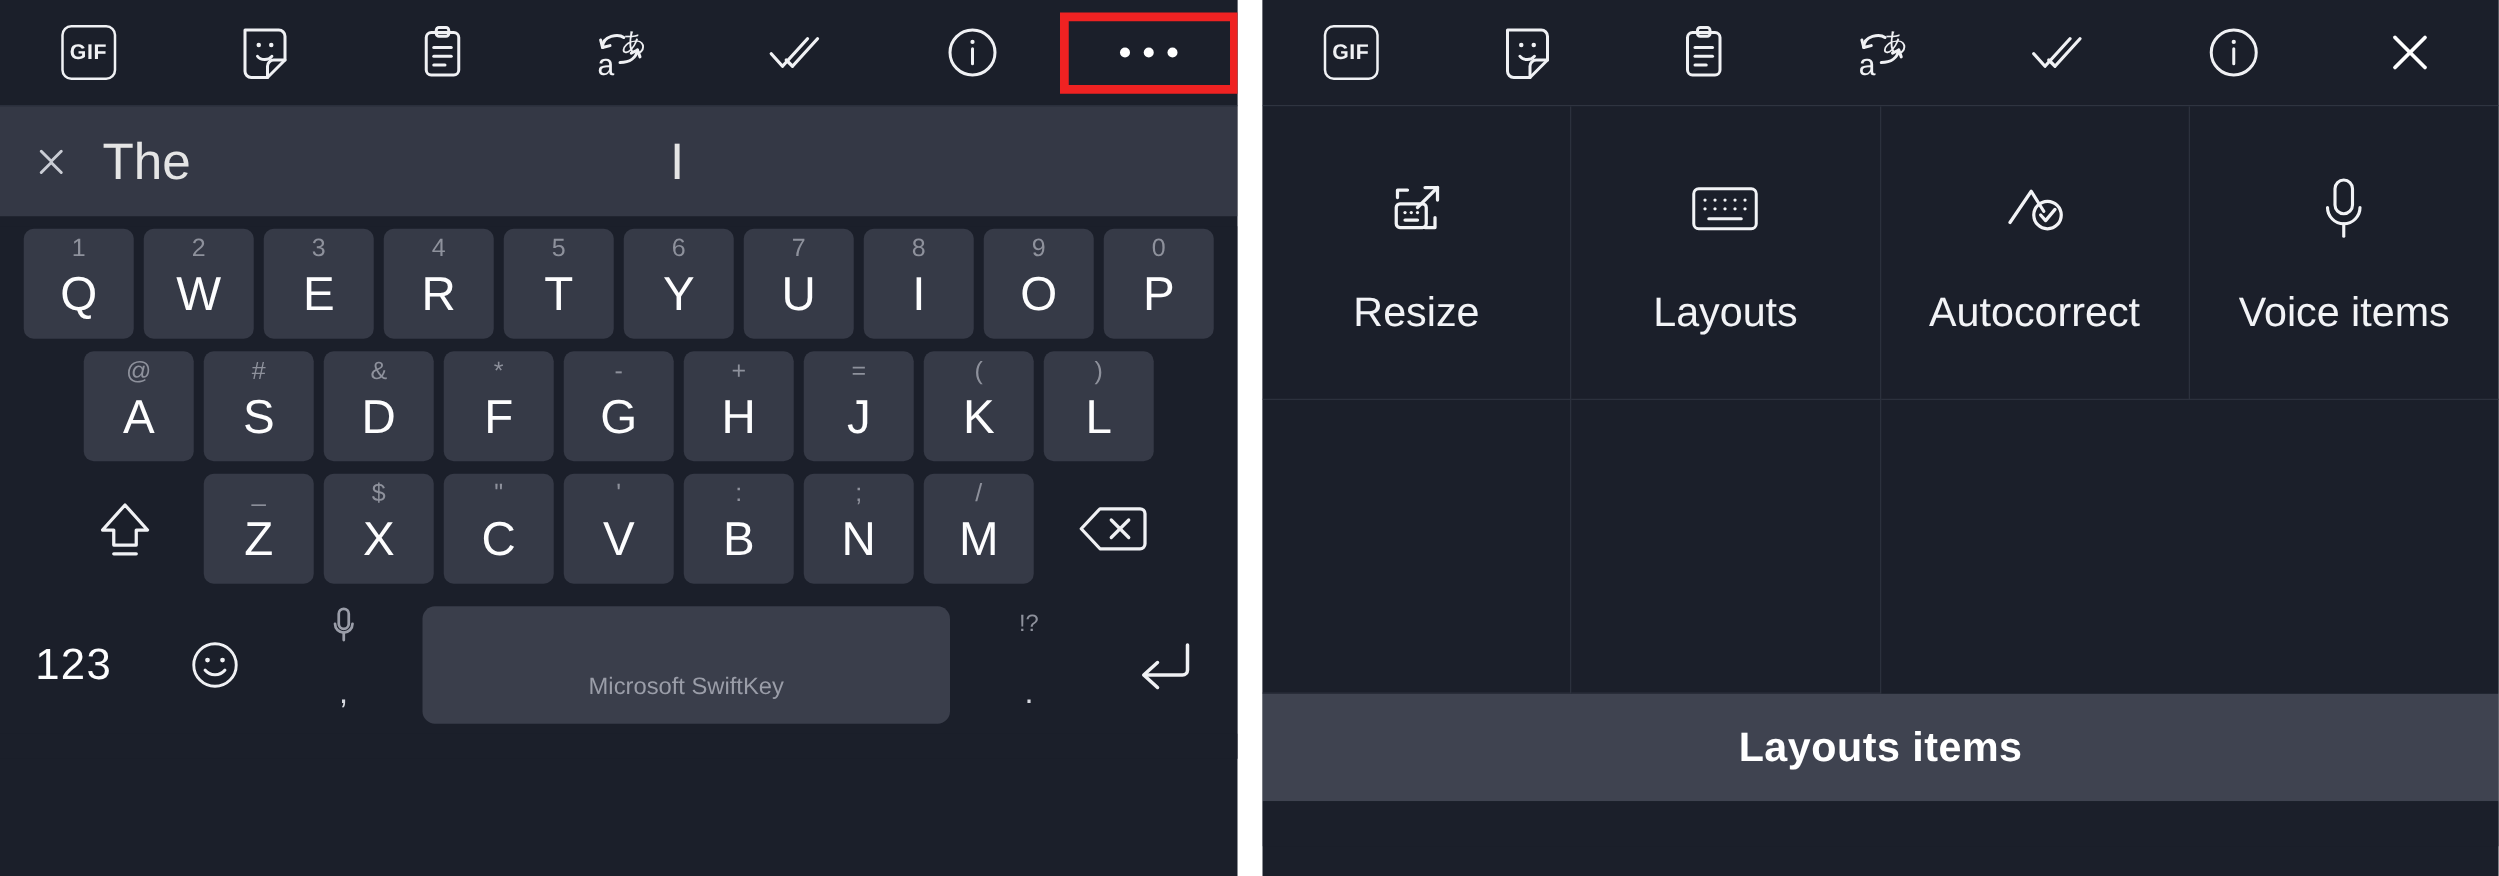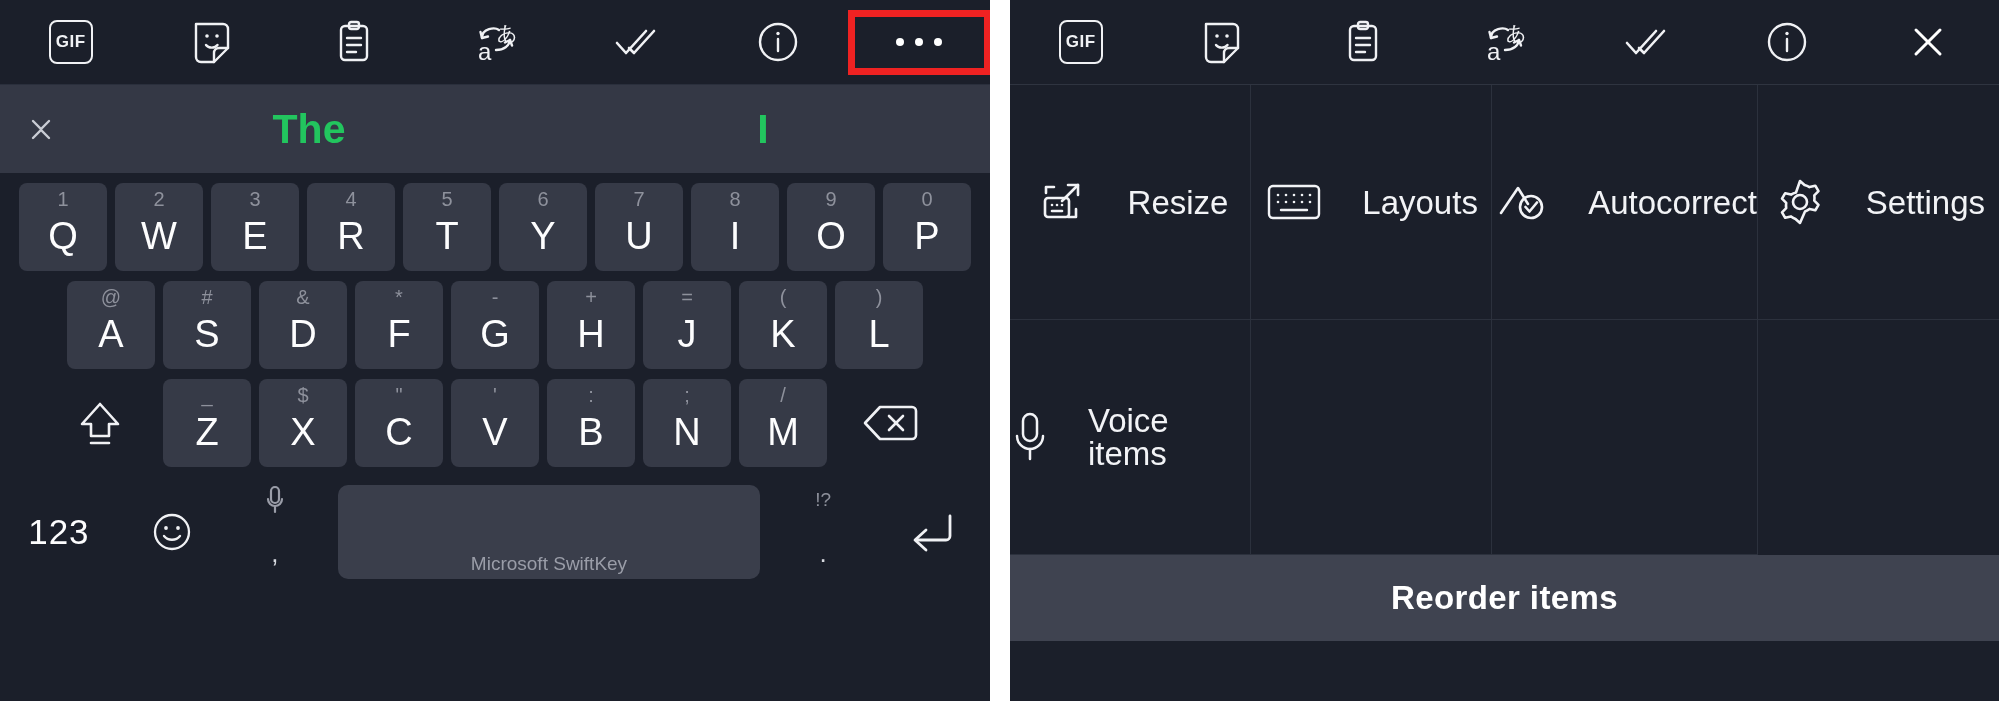--- a/index.html
+++ b/index.html
@@ -57,25 +57,24 @@
   .suggest-bar {
     height: 88px;
     background: #343845;
     display: flex;
     align-items: center;
     position: relative;
   }
   .sug-close { width: 82px; display:flex; align-items:center; justify-content:center; }
   .sug-item {
     flex: 1 1 0;
-    text-align: center;
-    color: #22c55e;
+    color: #e5e5e5;
     font-size: 41px;
     font-family: "Liberation Sans", sans-serif;
-    font-weight: 700;
+    font-weight: 400;
     line-height: 1;
   }
 
   
   .keyboard { background: #1b1f2a; padding: 0; }
   .krow {
     display: flex;
     align-items: center;
     justify-content: center;
     height: 92px;
@@ -126,40 +125,40 @@
   .bkey.num123 { width: 120px; font-size: 35px; letter-spacing: 1px; }
   .bkey.emoji  { width: 110px; }
   .bkey.comma  { width: 100px; flex-direction: column; }
   .bkey.period { width: 100px; flex-direction: column; }
   .space {
     width: 430px;
     height: 94px;
     background: #3a3e4b;
     border-radius: 10px;
     display:flex; align-items:flex-end; justify-content:center;
-    padding-bottom: 4px;
+    padding-bottom: 18px;
     color: #9a9da8;
     font-size: 19px;
     margin: 0 14px;
     font-family: "Liberation Sans", sans-serif;
   }
   .bkey.enter { width: 120px; }
   .mini-top { position:absolute; top: 8px; left:0; right:0; text-align:center; color:#8e919c; font-size:19px; line-height:1; }
   .mini-bot { position:absolute; bottom: 16px; left:0; right:0; text-align:center; color:#d7d9df; font-size:26px; line-height:1; }
   .mic-glyph { position:absolute; top: 2px; left:0; right:0; display:flex; justify-content:center; }
 
   
   .menu-grid {
     display: grid;
     grid-template-columns: repeat(4, 1fr);
     grid-template-rows: 235px 235px;
     background: #1b1f2a;
   }
   .menu-cell {
-    display:flex; 
+    display:flex; flex-direction: column;
     align-items:center; justify-content:center;
     gap: 38px;
     border-right: 1px solid #2c313d;
     border-bottom: 1px solid #2c313d;
     color: #f2f3f6;
   }
   .menu-cell:nth-child(4n) { border-right: none; }
   .menu-cell.empty { border-right: 1px solid #2c313d; }
   .menu-cell .mlabel { font-size: 33px; font-family: "Liberation Sans", sans-serif; line-height:1; }
   .menu-icon { height: 56px; display:flex; align-items:center; justify-content:center; }
@@ -533,43 +532,34 @@
         <span class="menu-icon">
           <svg width="58" height="58" viewBox="0 0 58 58" fill="none" stroke="#f2f3f6" stroke-width="2.6" stroke-linecap="round" stroke-linejoin="round">
             <path d="M9 40 L26 15 L36 31"></path>
             <circle cx="39" cy="34" r="11"></circle>
             <path d="M33.5 34 L37.5 38.5 L45 29.5"></path>
           </svg>
         </span>
         <span class="mlabel">Autocorrect</span>
       </div>
 
-      <div class="menu-cell">
-        <span class="menu-icon">
-          <svg width="56" height="56" viewBox="0 0 56 56" fill="none" stroke="#f2f3f6" stroke-width="2.6" stroke-linecap="round" stroke-linejoin="round">
-            <circle cx="28" cy="28" r="7"></circle>
-            <path d="M28 7 l4.5 4 a17.5 17.5 0 0 1 5 2.1 l5.8 -1.4 l3.2 5.5 l-4.2 4.2 a17.5 17.5 0 0 1 0 5.2 l4.2 4.2 l-3.2 5.5 l-5.8 -1.4 a17.5 17.5 0 0 1 -4.5 2.6 L28 49 l-4.5 -4 a17.5 17.5 0 0 1 -4.5 -2.6 l-5.8 1.4 l-3.2 -5.5 l4.2 -4.2 a17.5 17.5 0 0 1 0 -5.2 l-4.2 -4.2 l3.2 -5.5 l5.8 1.4 a17.5 17.5 0 0 1 5 -2.1 Z"></path>
-          </svg>
-        </span>
-        <span class="mlabel">Settings</span>
-      </div>
 
 
       <div class="menu-cell">
         <span class="menu-icon">
           <svg width="40" height="56" viewBox="0 0 40 56" fill="none" stroke="#f2f3f6" stroke-width="2.5" stroke-linecap="round">
             <rect x="13" y="5" width="14" height="27" rx="7"></rect>
             <path d="M7 27 a13 13 0 0 0 26 0"></path>
             <line x1="20" y1="40" x2="20" y2="50"></line>
           </svg>
         </span>
         <span class="mlabel">Voice items</span>
       </div>
 
       <div class="menu-cell empty"></div>
       <div class="menu-cell empty"></div>
     </div>
 
-    <div class="reorder">Reorder items</div>
+    <div class="reorder">Layouts items</div>
     <div class="right-footer"></div>
   </div>
 
 </div>
 
 </body></html>

